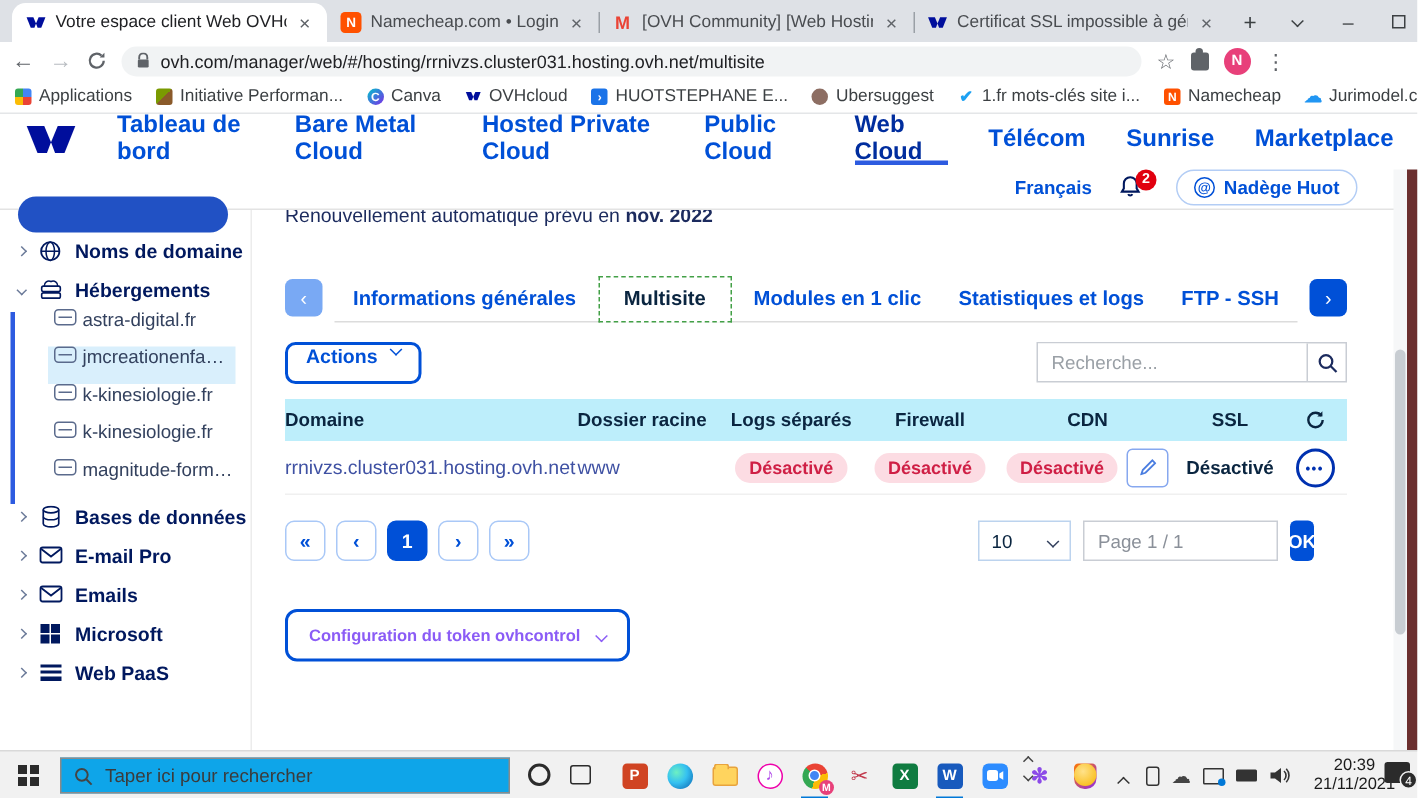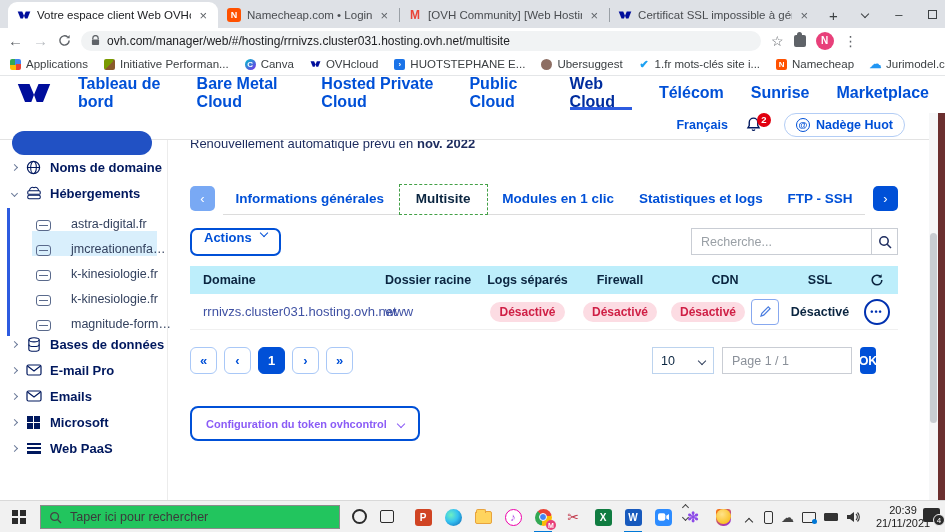--- a/index.html
+++ b/index.html
@@ -66,21 +66,21 @@
 
   
   .sidebar{position:absolute;left:0;top:140px;width:168px;height:360px;background:#fff;border-right:1px solid #ececec;z-index:2;}
   .sbpill{position:absolute;left:12px;top:-9px;width:140px;height:24px;border-radius:12px;background:#2151c4;}
   .sblist{padding-top:14px;}
   .sbrow{display:flex;align-items:center;gap:8px;height:26px;padding-left:12px;font-size:13px;font-weight:bold;color:#00185e;}
   .sbrow .chv{color:#6b7a99;flex:none;border-width:1.4px;width:5px;height:5px;}
   .sbico{flex:none;display:flex;align-items:center;justify-content:center;width:17px;}
   .sbchildren{position:relative;}
   .treeline{position:absolute;left:7px;top:2px;width:3px;height:128px;background:#2d5be0;}
-  .sbchild{display:flex;align-items:flex-end;gap:20px;height:25px;margin-left:32px;padding-left:4px;font-size:12.5px;color:#33415e;white-space:nowrap;}
+  .sbchild{display:flex;align-items:flex-start;gap:4px;height:25px;margin-left:32px;padding-left:4px;font-size:12.5px;color:#33415e;white-space:nowrap;}
   .sbchild.sel{background:#d9effc;margin-right:10px;}
   .cardic{width:15px;height:11px;border:1.3px solid #5a6a8c;border-radius:3px;position:relative;flex:none;}
   .cardic::after{content:"";position:absolute;left:2px;top:3.5px;right:2px;height:1.2px;background:#5a6a8c;}
   .msq{width:13px;height:13px;display:grid;grid-template-columns:6px 6px;grid-gap:1px;}
   .msq i{background:#00185e;width:6px;height:6px;}
   .bars{width:14px;height:11px;display:flex;flex-direction:column;justify-content:space-between;}
   .bars i{height:2.6px;background:#00185e;}
 
   
   .content{position:absolute;left:168px;top:140px;width:761px;height:360px;background:#fff;overflow:hidden;}
@@ -95,21 +95,21 @@
   .ctab.on{color:#0a2540;background:#fff;border:1.6px dashed #43a047;margin-bottom:-1px;padding:6px 16px 8px;}
   .actions{position:absolute;left:22px;top:88px;height:28px;border:2px solid #0050d7;border-radius:7px;display:flex;align-items:flex-start;gap:9px;padding:0 12px;color:#0050d7;font-weight:bold;font-size:13px;background:#fff;}
   .searchbox{position:absolute;left:523px;top:88px;width:207px;height:27px;border:1px solid #c9cdd4;display:flex;align-items:stretch;background:#fff;}
   .searchbox input{flex:1;border:none;outline:none;padding:0 9px;font-size:12.5px;color:#333;font-family:inherit;}
   .searchbox input::placeholder{color:#9aa0a6;}
   .sbtn{width:31px;border-left:1px solid #c9cdd4;display:flex;align-items:center;justify-content:center;color:#1c2b5e;}
 
   .tbl{position:absolute;left:22px;top:126px;width:708px;}
   .thead{display:flex;align-items:center;background:#bdeefb;height:28px;font-size:12.5px;font-weight:bold;color:#0a2540;}
   .trow{display:flex;align-items:center;height:36px;border-bottom:1px solid #f0f0f0;font-size:13px;}
-  .c1{width:195px;padding-left:13px;} .c2{width:95px;} .c3{width:95px;text-align:center;}
+  .c1{width:195px;} .c2{width:95px;} .c3{width:95px;text-align:center;}
   .c4{width:90px;text-align:center;} .c5{width:120px;text-align:center;} .c6{width:70px;text-align:center;} .c7{width:43px;text-align:center;}
   .ccell{display:flex;align-items:center;justify-content:center;gap:6px;}
   .dom{color:#3f51a3;}
   .badge{display:inline-block;background:#fcdce3;color:#cf1f45;font-weight:bold;font-size:12px;border-radius:10px;padding:3px 9px;}
   .ssltxt{color:#0a2540;font-weight:bold;font-size:12.5px;}
   .pencilbtn{width:28px;height:26px;border:1px solid #87a8ef;border-radius:4px;background:#fff;display:inline-flex;align-items:center;justify-content:center;}
   .morebtn{width:26px;height:26px;border:2px solid #0031b0;border-radius:50%;background:#fff;color:#0031b0;font-size:9px;font-weight:bold;letter-spacing:1px;display:inline-flex;align-items:center;justify-content:center;}
 
   .pager{position:absolute;left:22px;top:207px;display:flex;align-items:center;gap:7px;}
   .pbtn{width:27px;height:27px;border:1.5px solid #a9c8f7;border-radius:6px;background:#fff;color:#0050d7;font-size:13px;font-weight:bold;display:flex;align-items:center;justify-content:center;}
@@ -124,21 +124,21 @@
 
   
   .pgscroll{position:absolute;left:929px;top:113px;width:9px;height:387px;background:#f6f7f8;}
   .pgthumb{position:absolute;left:1px;top:120px;width:7px;height:190px;background:#c8cdd2;border-radius:4px;}
   .maroon{position:absolute;left:938px;top:113px;width:7px;height:387px;background:#6b2f2f;}
 
   
   .taskbar{position:absolute;left:0;top:500px;width:945px;height:32px;background:#f1f1f1;border-top:1px solid #d9d9d9;}
   .tstart{position:absolute;left:12px;top:9px;width:14px;height:14px;display:grid;grid-template-columns:6px 6px;grid-gap:1.5px;}
   .tstart i{background:#2b2b2b;width:6px;height:6px;}
-  .tsearch{position:absolute;left:40px;top:4px;width:300px;height:24px;background:#22c55e;border:1px solid #8a8a8a;display:flex;align-items:center;gap:8px;padding:0 8px;}
+  .tsearch{position:absolute;left:40px;top:4px;width:300px;height:24px;background:#0ea5e9;border:1px solid #8a8a8a;display:flex;align-items:center;gap:8px;padding:0 8px;}
   .tsearch input{border:none;outline:none;flex:1;font-size:12.5px;color:#333;font-family:inherit;background:none;}
   .tsearch input::placeholder{color:#3b3b3b;}
   .cortana{position:absolute;left:352px;top:8px;width:15px;height:15px;border:2px solid #2b2b2b;border-radius:50%;}
   .taskview{position:absolute;left:380px;top:9px;width:14px;height:13px;border:1.5px solid #2b2b2b;border-radius:2px;}
   .ticons{position:absolute;left:408px;top:0;height:32px;display:flex;align-items:center;}
   .ti{width:30px;height:32px;display:flex;align-items:center;justify-content:center;position:relative;}
   .ti.open::after{content:"";position:absolute;left:6px;bottom:0;width:18px;height:2.5px;background:#0078d7;}
   .tile{width:17px;height:17px;border-radius:3px;display:flex;align-items:center;justify-content:center;color:#fff;font-size:10px;font-weight:bold;}
   .t-ppt{background:#d04423;}
   .t-edge{width:17px;height:17px;border-radius:50%;background:radial-gradient(circle at 35% 35%,#6df0c2,#35c1f1 45%,#0a60ae);}

